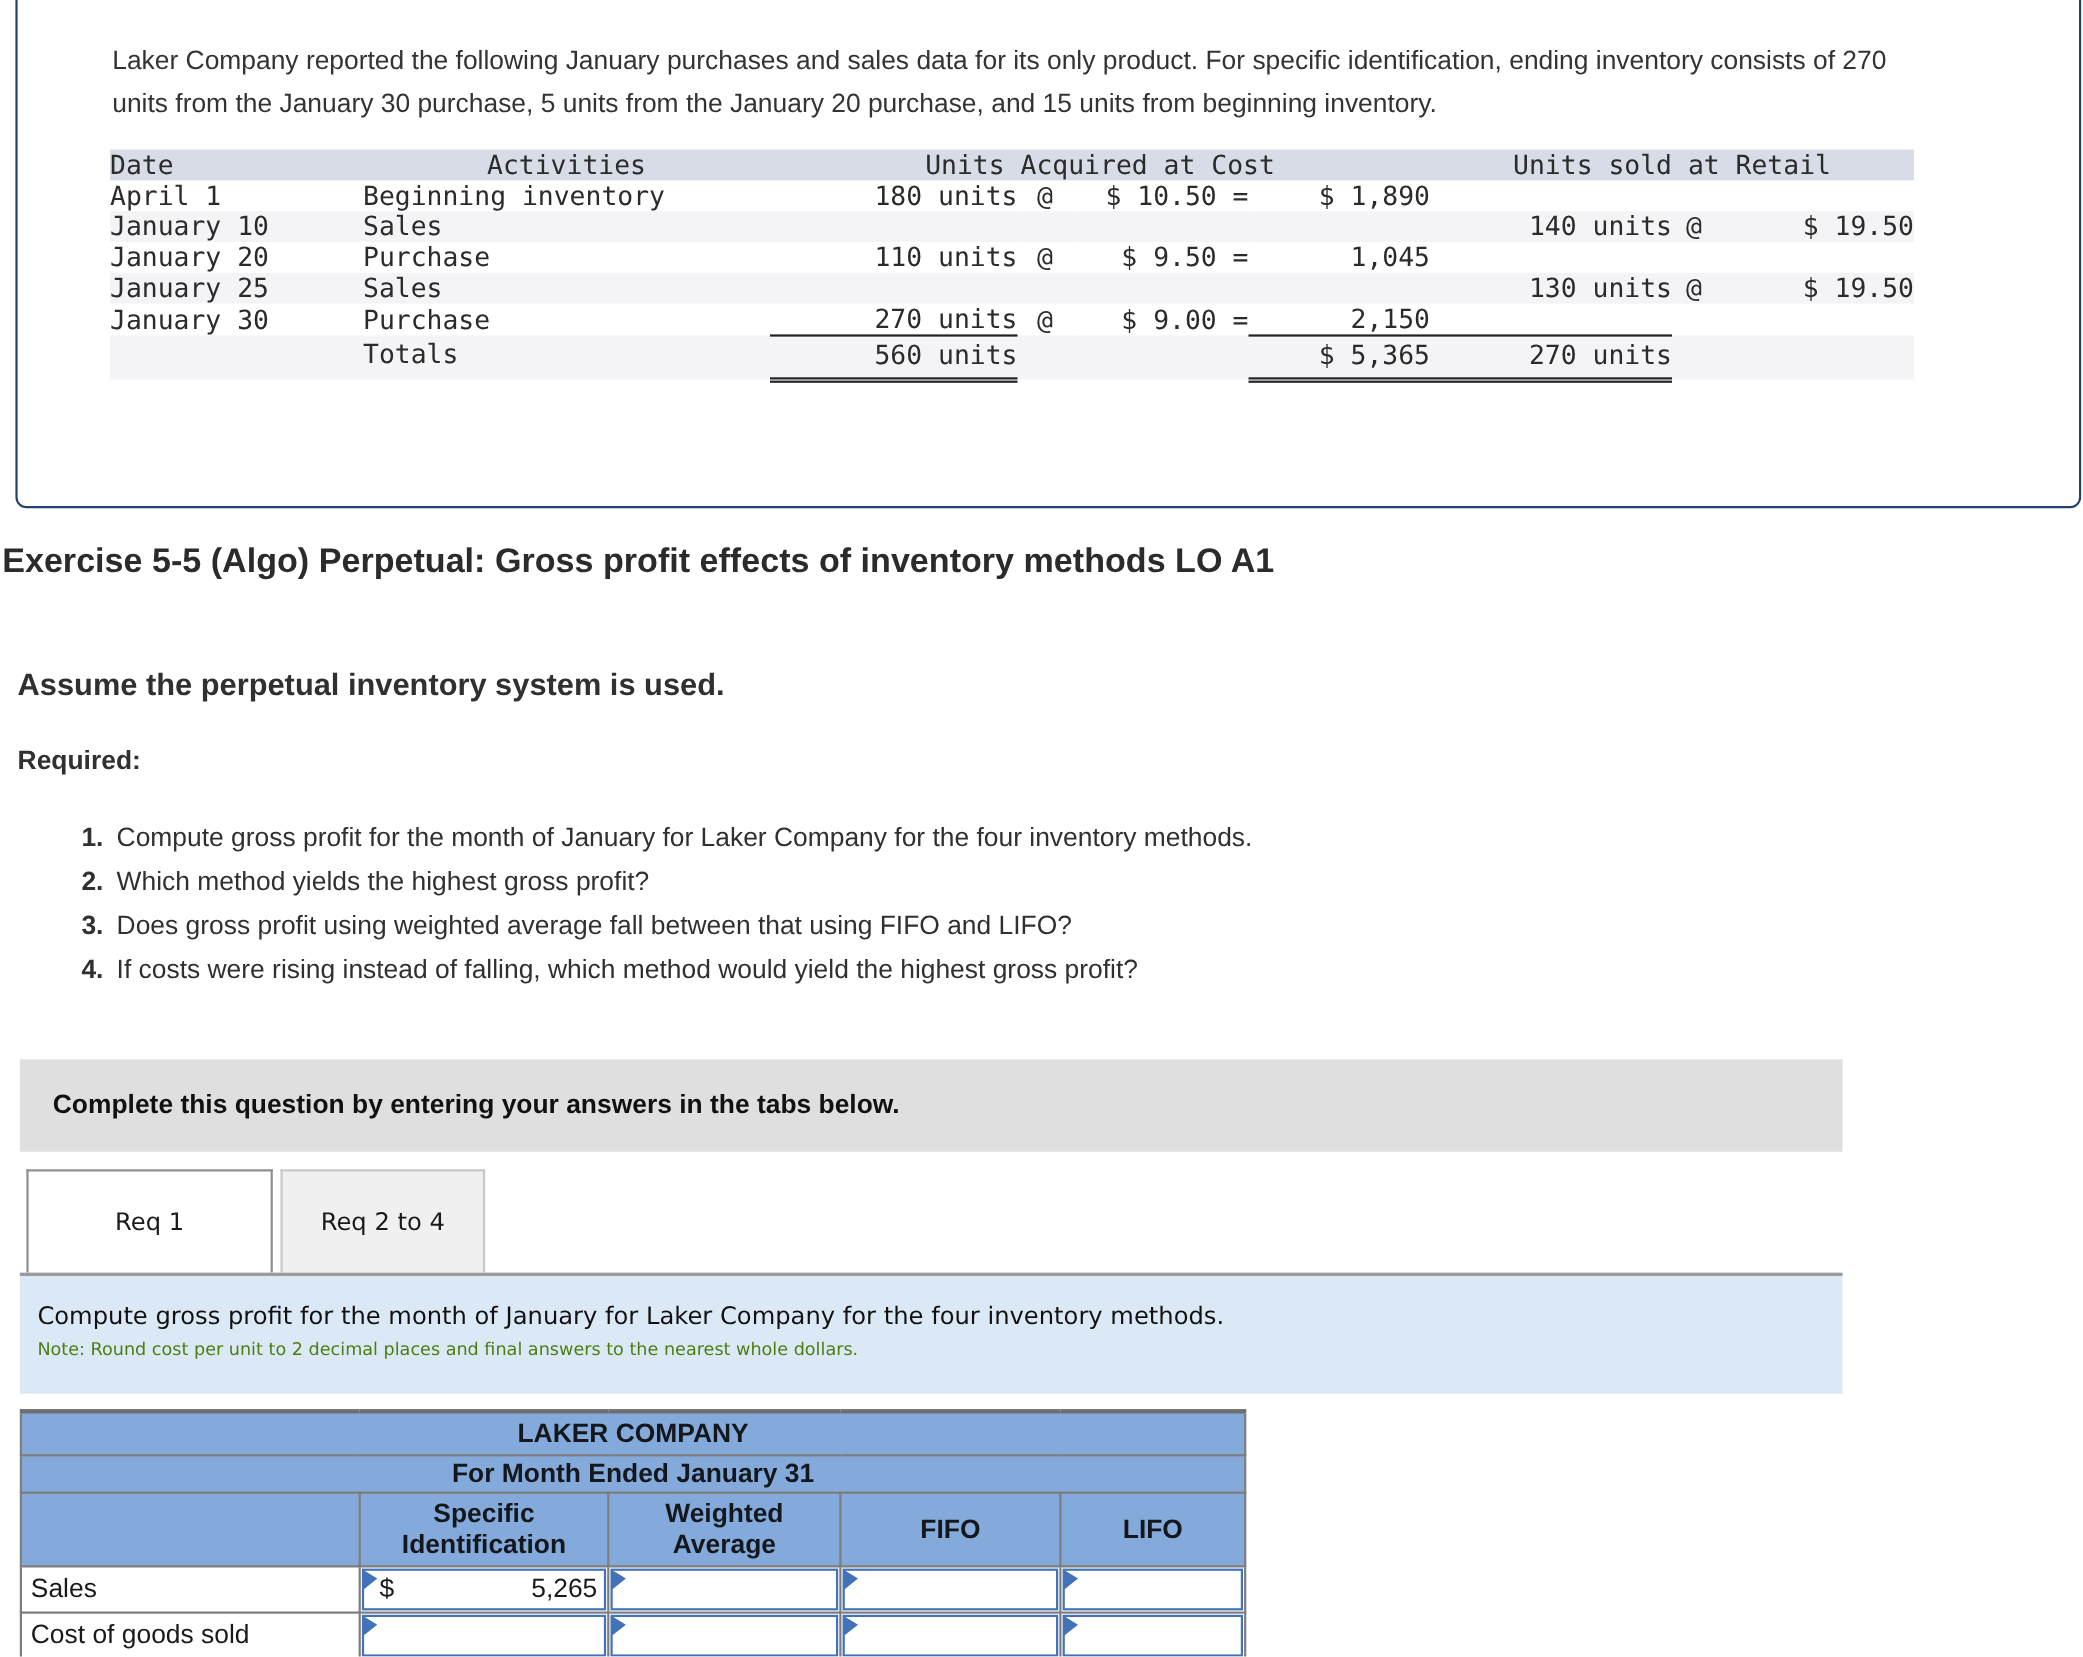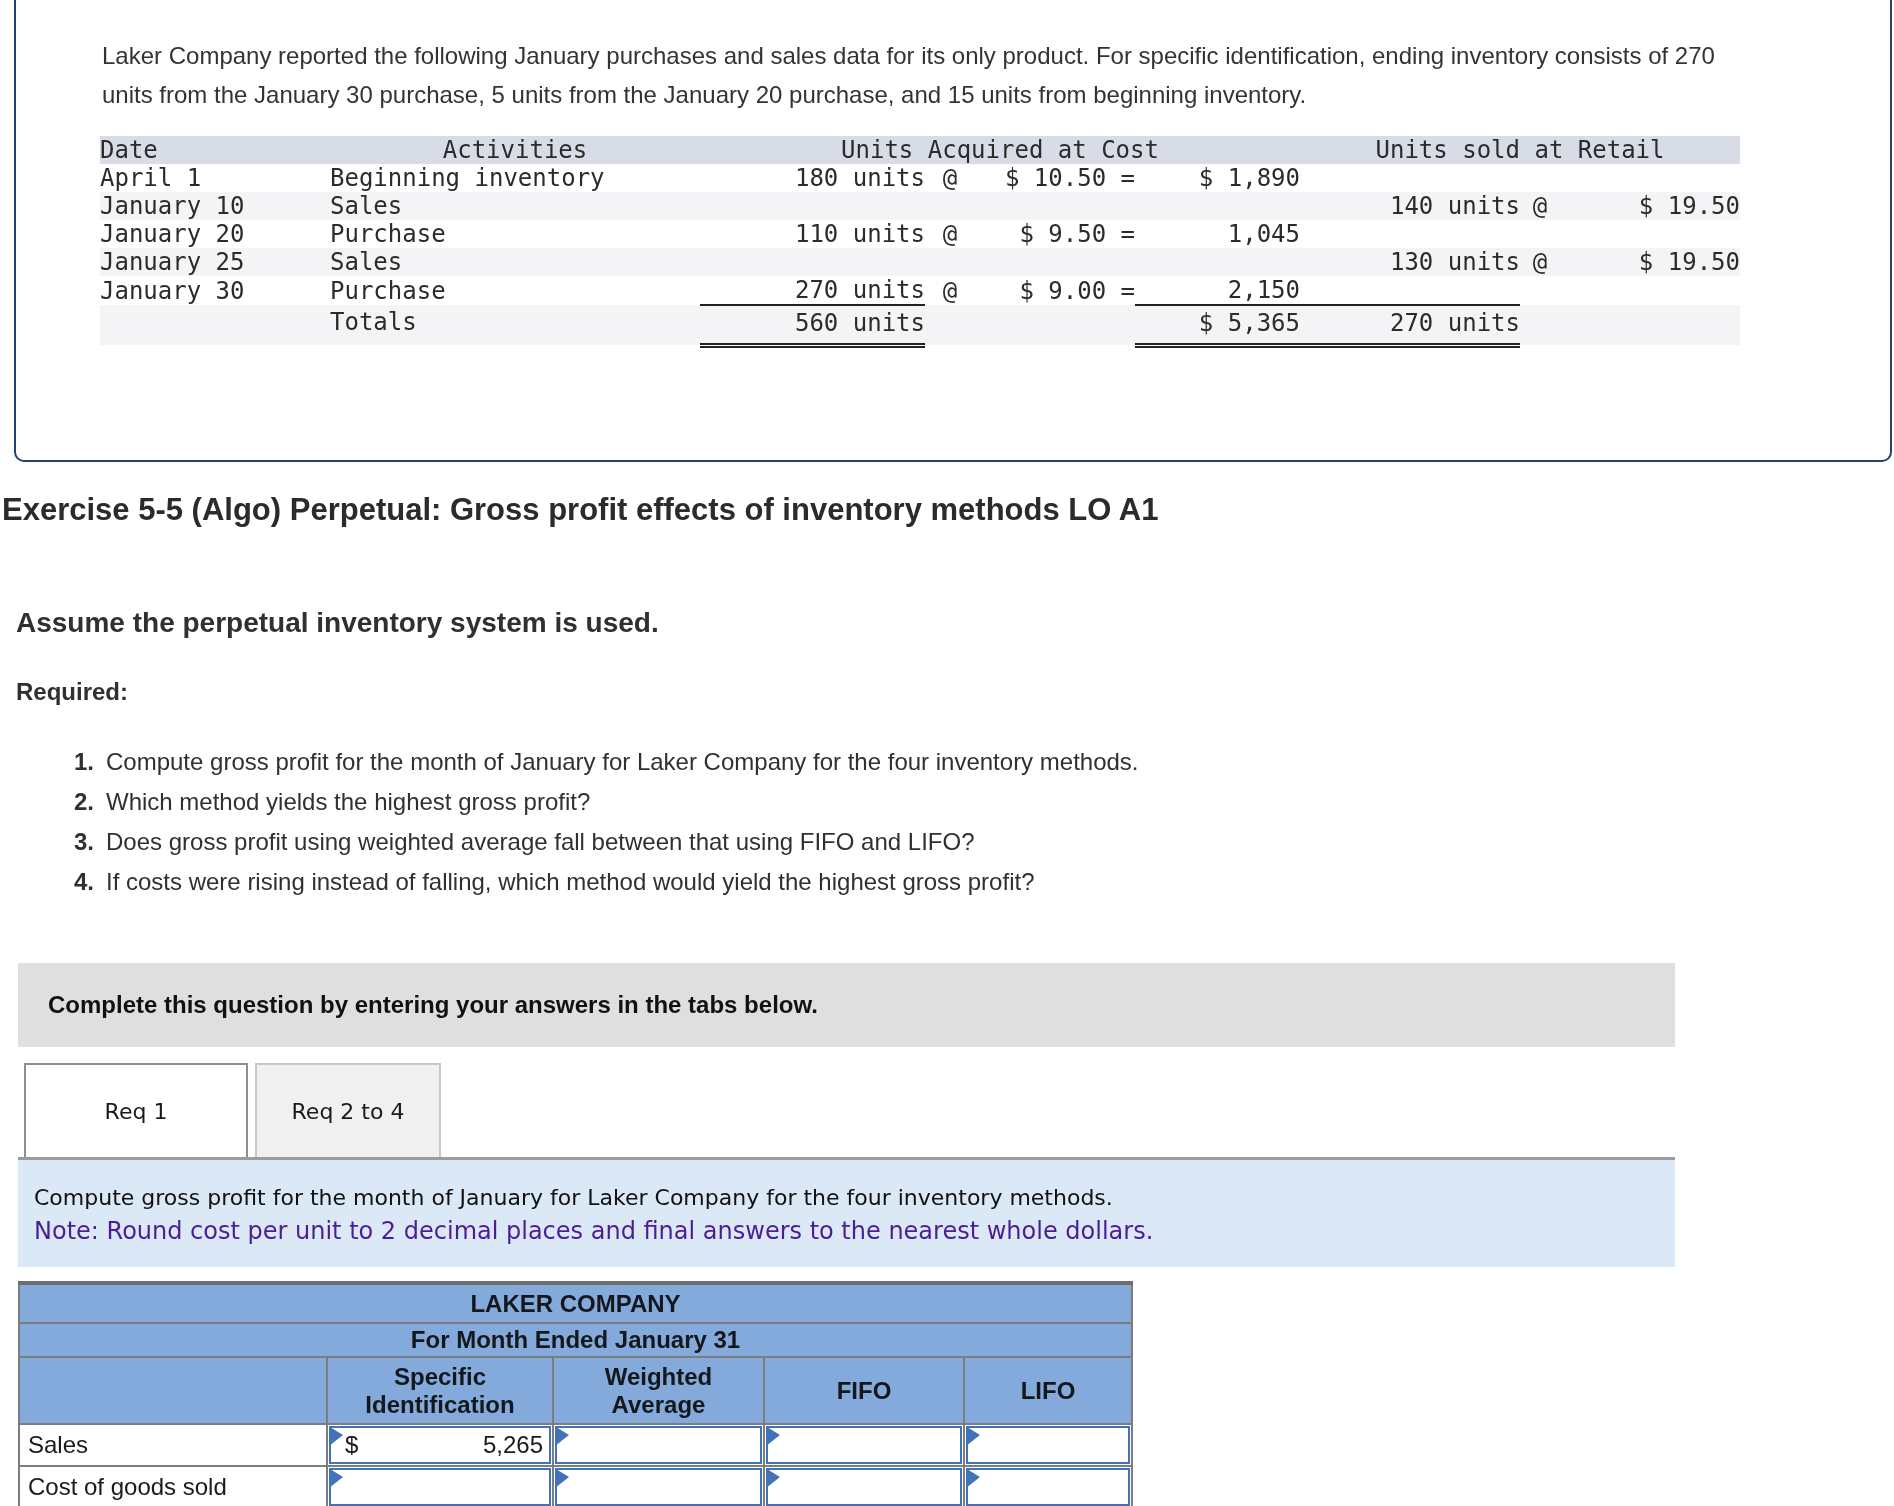--- a/index.html
+++ b/index.html
@@ -73,21 +73,21 @@
   .tab.active { width:224px; background:#fff; border:2px solid #8f8f8f; border-bottom:none; }
   .tab.inactive { width:186px; background:#f0f0f0; border:2px solid #c8c8c8; border-bottom:none; margin-left:7px; }
 
   
   .panel {
     position:absolute; left:18px; top:1157px; width:1657px; height:110px;
     background:#dbe9f7; border-top:3px solid #9b9b9b; padding:25px 20px 0 16px;
     font-family:"DejaVu Sans", sans-serif;
   }
   .panel .line1 { font-size:22px; color:#111; }
-  .panel .note  { font-size:24px; color:#4c1d95; margin-top:7px; }
+  .panel .note  { font-size:16px; color:#4d7c0f; margin-top:7px; }
 
   
   table.ws {
     position:absolute; left:18px; top:1281px; width:1113px;
     border-collapse:collapse; table-layout:fixed;
     font-size:24px; color:#1a1a1a;
   }
   table.ws { border:2px solid #7d7d7d; border-top:4px solid #6e6e6e; }
   table.ws th, table.ws td { border:2px solid #7d7d7d; }
   .wsh { background:#84aadc; text-align:center; font-weight:bold; color:#14181c; }

